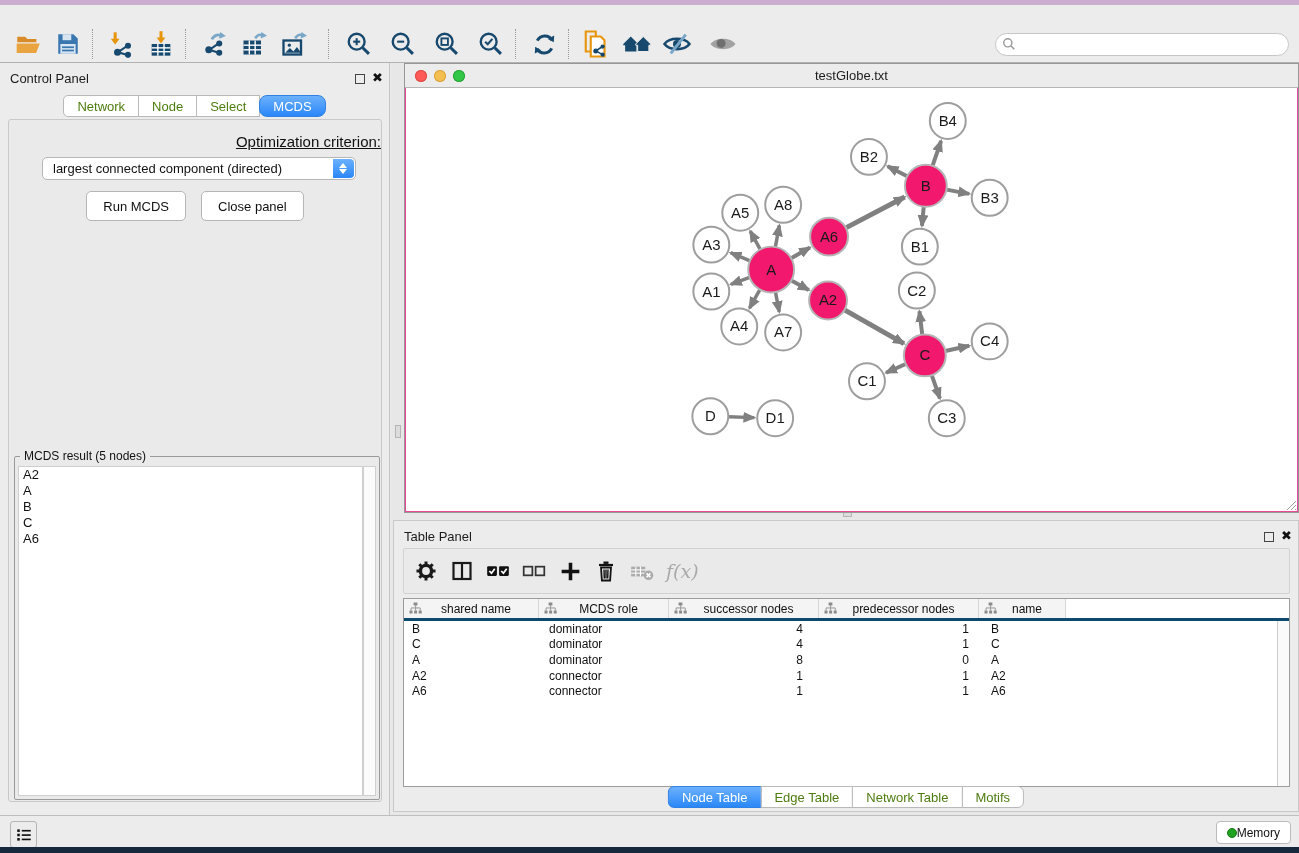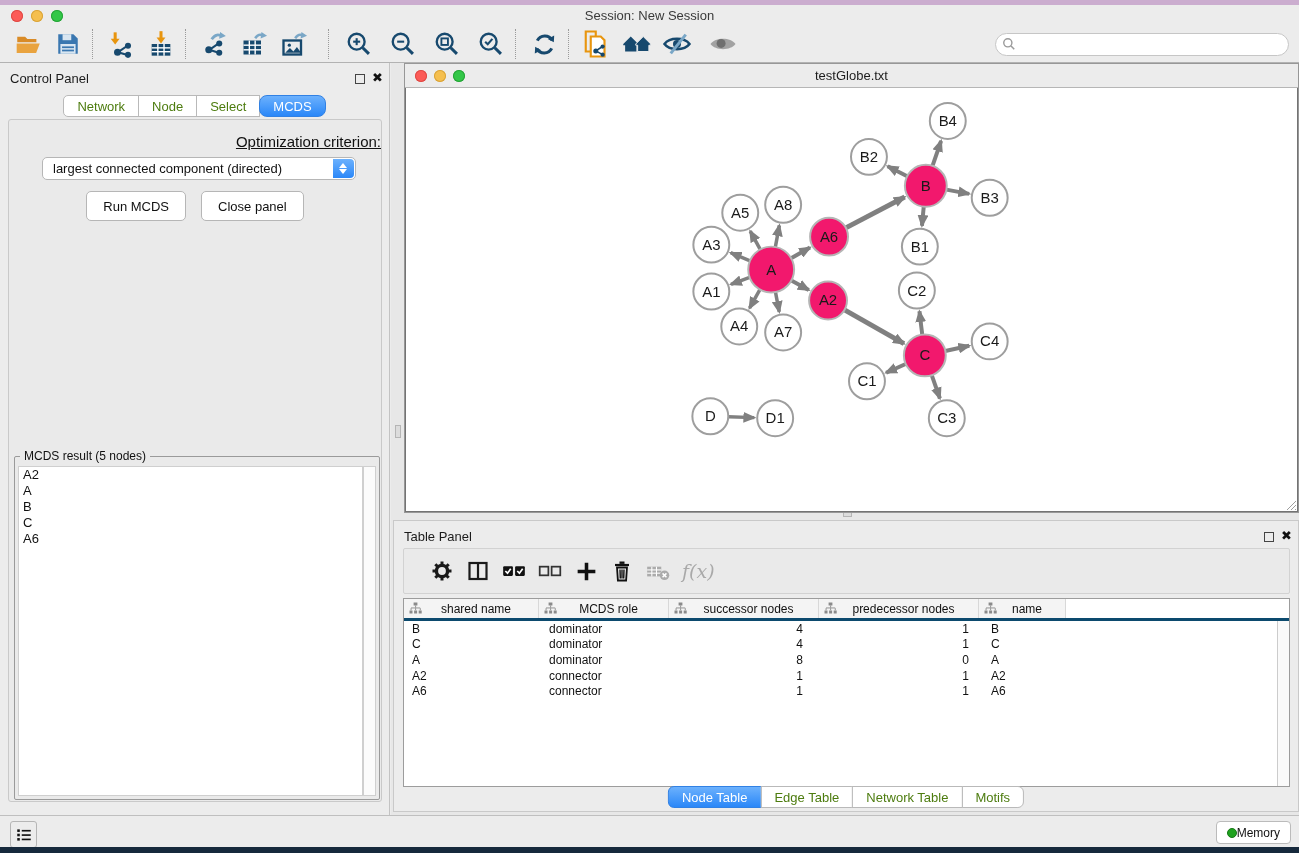--- a/index.html
+++ b/index.html
@@ -50,32 +50,32 @@
   .mcds-list { position:absolute; left:3px; top:9px; right:16px; bottom:3px; background:#fff; border:1px solid #cfcfcf; overflow:hidden; }
   .mcds-item { font-size:13px; height:16px; line-height:16px; padding:0 4px; color:#111; }
   .mcds-scroll { position:absolute; right:3px; top:9px; bottom:3px; width:13px; background:#fbfbfb; border:1px solid #cfcfcf; }
 
   
   .workspace { position:absolute; top:63px; left:391px; right:0; height:752px; background:#e7e7e7; }
   .vgrip { position:absolute; left:4px; top:362px; width:6px; height:13px; background:#dcdcdc; border:1px solid #b5b5b5; }
   .hgrip { position:absolute; left:452px; top:449px; width:9px; height:5px; background:#dcdcdc; border:1px solid #b5b5b5; }
 
   
-  .net-window { position:absolute; left:13px; top:0; width:895px; height:450px; background:#737373; border:1px solid #979797; }
+  .net-window { position:absolute; left:13px; top:0; width:895px; height:450px; background:#ec4899; border:1px solid #979797; }
   .net-titlebar { position:absolute; top:0; left:0; right:0; height:24px; background:#ececec; border-bottom:1px solid #b6b6b6; }
   .net-lights { position:absolute; left:10px; top:6px; display:flex; gap:7px; }
   .net-lights .light { width:12px; height:12px; }
   .net-title { position:absolute; left:0; right:0; top:4px; text-align:center; font-size:13px; color:#1c1c1c; }
   .net-canvas { position:absolute; left:1px; right:1px; top:24px; bottom:1px; background:#fff; }
   .net-canvas svg { width:100%; height:100%; }
   .resize-grip { position:absolute; right:1px; bottom:1px; }
 
   
   .table-panel { position:absolute; left:2px; right:0; top:457px; height:292px; background:#ececec; border:1px solid #c9c9c9; }
-  .tp-toolbar { position:absolute; left:9px; right:8px; top:27px; height:46px; background:#eaeaea; border:1px solid #d2d2d2; border-radius:2px; display:flex; align-items:center; padding-left:20px; }
+  .tp-toolbar { position:absolute; left:9px; right:8px; top:27px; height:46px; background:#eaeaea; border:1px solid #d2d2d2; border-radius:2px; display:flex; align-items:center; padding-left:4px; }
   .tpbtn { width:36px; height:36px; border:none; background:transparent; display:flex; align-items:center; justify-content:center; }
   .fx-label { font-size:19px; font-style:italic; font-family:"DejaVu Serif","Liberation Serif",serif; color:#a9a9a9; margin-left:6px; }
   .tp-table { position:absolute; left:9px; right:8px; top:77px; height:189px; background:#fff; border:1px solid #9c9c9c; overflow:hidden; }
   .tbl-header { display:flex; height:22px; background:#f4f4f4; border-bottom:3px solid #0c4a6e; font-size:12px; color:#111; }
   .th { display:flex; align-items:center; border-right:1px solid #d8d8d8; padding-left:5px; }
   .th .lbl { flex:1; text-align:center; padding-right:8px; }
   .th-filler { flex:1; background:#fff; }
   .tr { display:flex; height:15.6px; align-items:center; font-size:12px; color:#111; }
   .td { white-space:nowrap; overflow:hidden; }
   .tbl-scroll { position:absolute; right:0; top:22px; bottom:0; width:12px; background:#fafafa; border-left:1px solid #cccccc; }
@@ -89,28 +89,20 @@
   .list-btn { position:absolute; left:10px; top:5px; width:27px; height:27px; background:#ececec; border:1px solid #b5b5b5; border-radius:3px; display:flex; align-items:center; justify-content:center; }
   .memory-btn { position:absolute; right:8px; top:5px; height:23px; padding:0 10px; background:#fff; border:1px solid #bbb; border-radius:4px; display:flex; align-items:center; gap:0; font-size:12px; color:#111; }
   .memory-dot { width:10px; height:10px; border-radius:50%; background:#1fa21f; border:1px solid #157815; }
 </style>
 </head>
 <body>
 
 <div class="screen">
   <div class="desktop-top"></div>
 
-  <div class="titlebar">
-    <div class="lights">
-      <span class="light red"></span>
-      <span class="light yellow"></span>
-      <span class="light green"></span>
-    </div>
-    <div class="app-title">Session: New Session</div>
-  </div>
 
   <div class="toolbar">
     <button class="tbtn">
         <svg width="27" height="27" viewBox="0 0 24 24">
           <path d="M2 5h7l2 2h8v3H2z" fill="#d98b27"></path>
           <path d="M1.5 11h20.5l-3.2 8.5H1.5z" fill="#e9a33f"></path>
         </svg>
       </button>
     <button class="tbtn">
         <svg width="26" height="26" viewBox="0 0 24 24">

